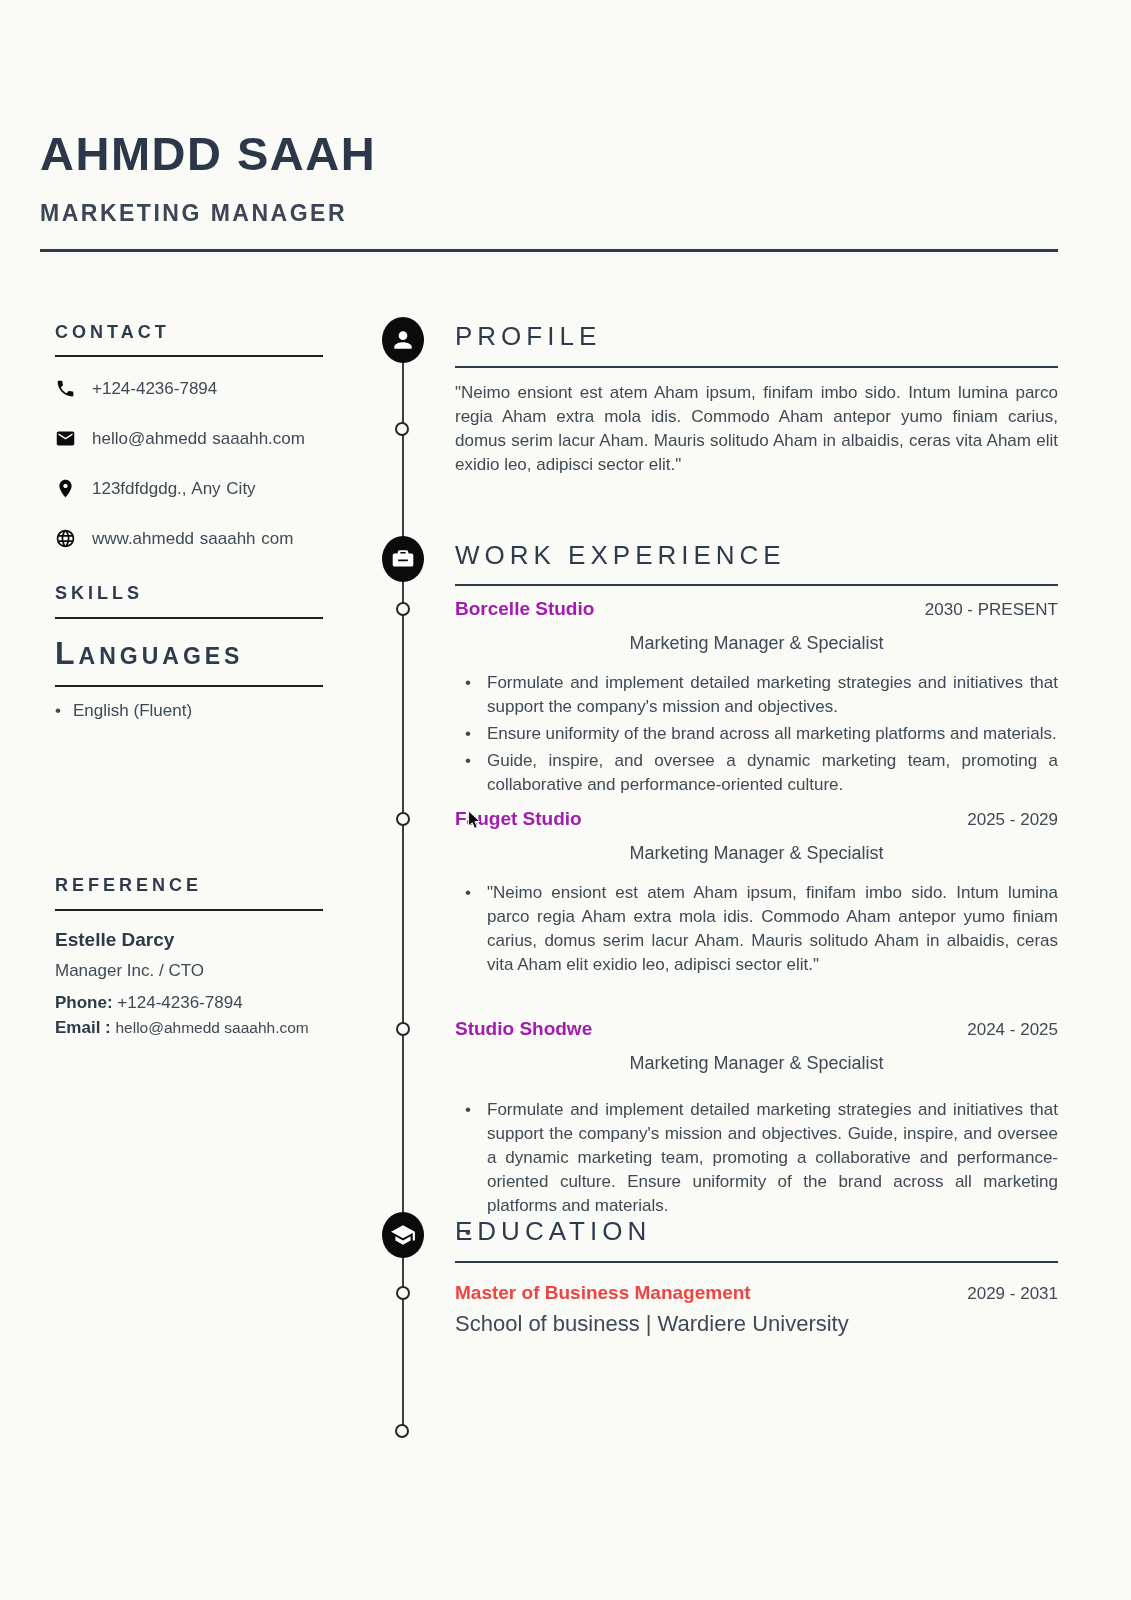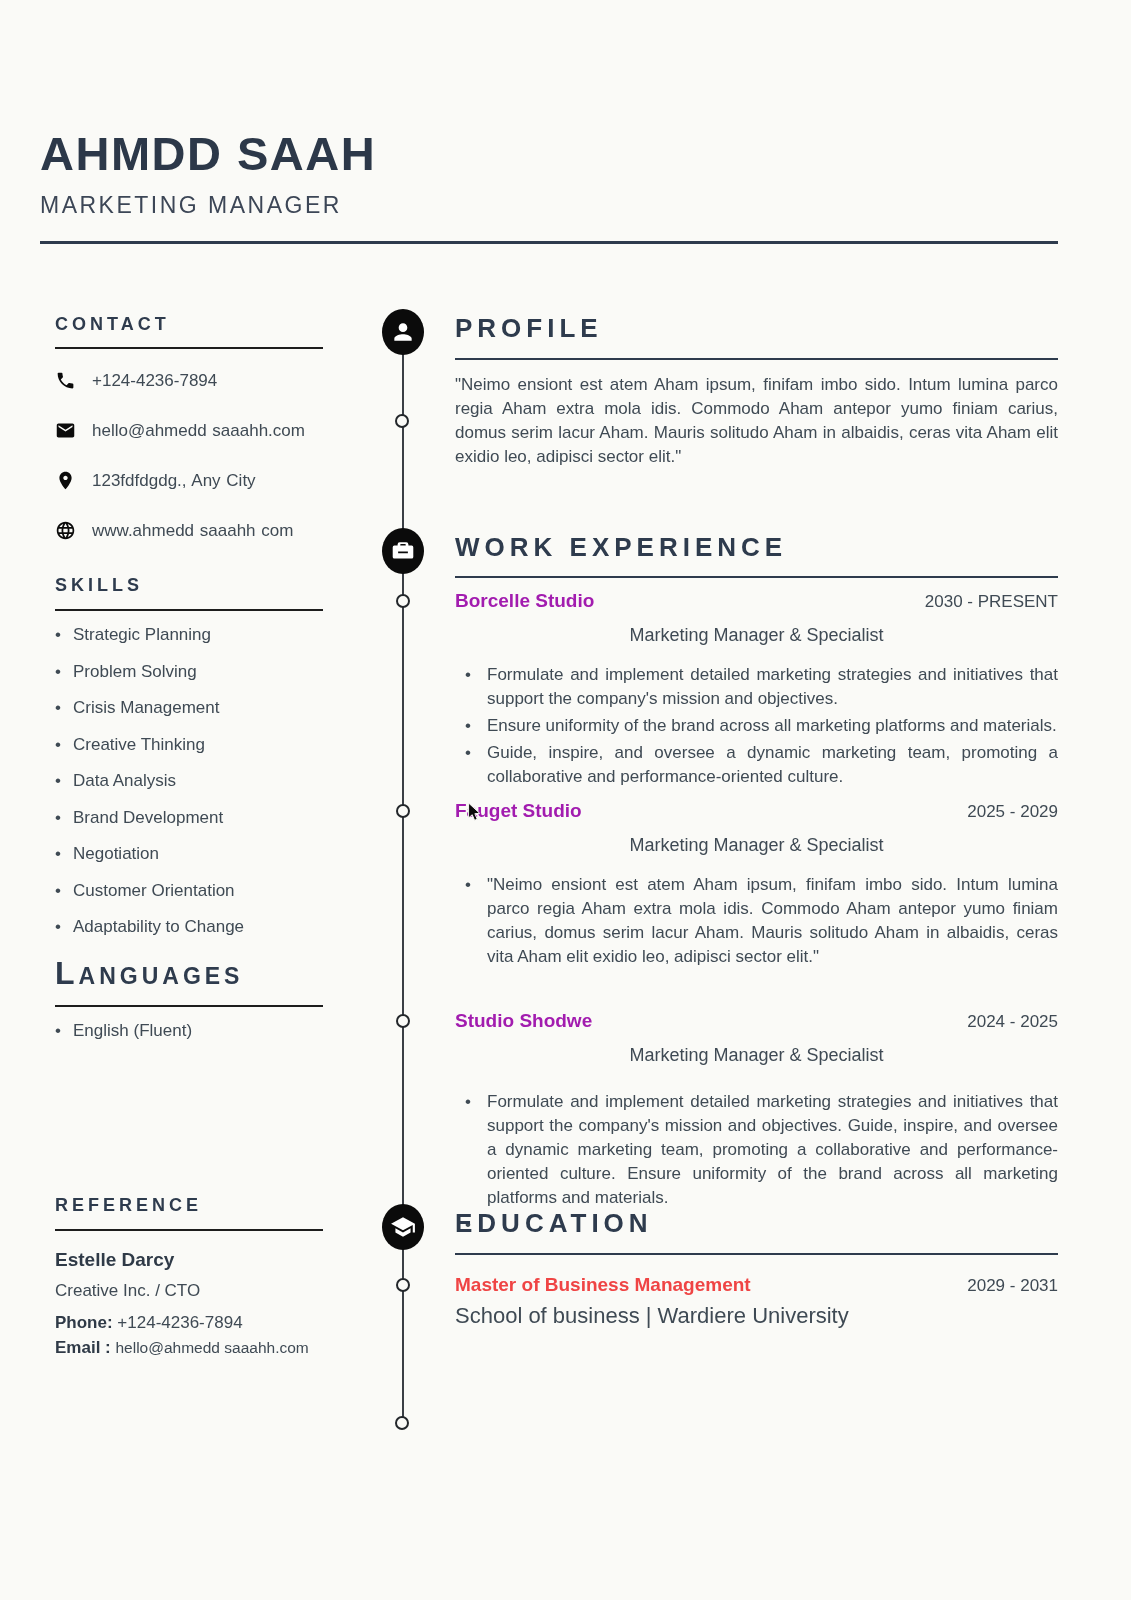--- a/index.html
+++ b/index.html
@@ -14,22 +14,22 @@
   }
   .page { width:1099px; height:1600px; position:relative; }
 
   
   .header { padding:128px 41px 0 40px; }
   .name {
     font-size:47px; font-weight:700; letter-spacing:1.5px;
     color:#2c3849; line-height:1.1;
   }
   .job-title-line {
-    margin-top:12px; font-size:23px; letter-spacing:2.5px;
-    color:#3c4656; font-weight:400;
+    margin-top:20px; font-size:23px; letter-spacing:2.5px;
+    color:#3c4656; font-weight:700;
   }
   .top-divider { margin-top:22px; height:3px; background:#2e3b4d; }
 
   
   .columns { display:flex; padding:0 41px 0 40px; margin-top:70px; }
   .left-col { width:268px; margin-left:15px; flex:none; }
   .right-col { flex:1; margin-left:52px; position:relative; padding-left:80px; }
 
   
   h2.side-heading {
@@ -79,21 +79,21 @@
   .tl-icon svg { width:26px; height:26px; }
   .tl-dot {
     position:absolute; left:-59px; width:14px; height:14px;
     border:2px solid #23272b; border-radius:50%; background:#fafaf7; z-index:2;
   }
   .tl-dot-free { position:absolute; width:14px; height:14px; border:2px solid #23272b;
     border-radius:50%; background:#fafaf7; z-index:2; }
 
   .main-section { position:relative; }
   h2.main-heading {
-    font-size:26px; font-weight:700; letter-spacing:5px;
+    font-size:26px; font-weight:400; letter-spacing:5px;
     color:#2e3b4d; line-height:1.15;
   }
   .main-rule { height:2px; background:#2e3b4d; margin-top:14px; }
 
   .profile-text {
     margin-top:13px; font-size:17px; line-height:24px;
     text-align:justify; color:#3f4a54;
   }
 
   .section-work { margin-top:64px; }
@@ -170,46 +170,35 @@
                 </svg>
             </span>
             <span class="ctext">www.ahmedd saaahh com</span>
           </div>
         </div>
       </div>
 
       <div class="section-skills">
         <h2 class="side-heading">SKILLS</h2>
         <div class="side-rule"></div>
-        <ul class="bullet-list">
-          <li>Strategic Planning</li>
-          <li>Problem Solving</li>
-          <li>Crisis Management</li>
-          <li>Creative Thinking</li>
-          <li>Data Analysis</li>
-          <li>Brand Development</li>
-          <li>Negotiation</li>
-          <li>Customer Orientation</li>
-          <li>Adaptability to Change</li>
-        </ul>
       </div>
 
       <div class="section-languages">
         <h2 class="side-heading lang-heading" style="text-transform:uppercase;">Languages</h2>
         <div class="side-rule"></div>
         <ul class="bullet-list">
           <li>English (Fluent)</li>
         </ul>
       </div>
 
       <div class="section-reference">
         <h2 class="side-heading">REFERENCE</h2>
         <div class="side-rule"></div>
         <div class="ref-name">Estelle Darcy</div>
-        <div class="ref-company">Creative Inc. / CTO</div>
+        <div class="ref-company">Manager Inc. / CTO</div>
         <div class="ref-line">
           <span class="ref-label">Phone:</span>
           <span>+124-4236-7894</span>
         </div>
         <div class="ref-line">
           <span class="ref-label">Email :</span>
           <span class="ref-value">hello@ahmedd saaahh.com</span>
         </div>
       </div>
 

